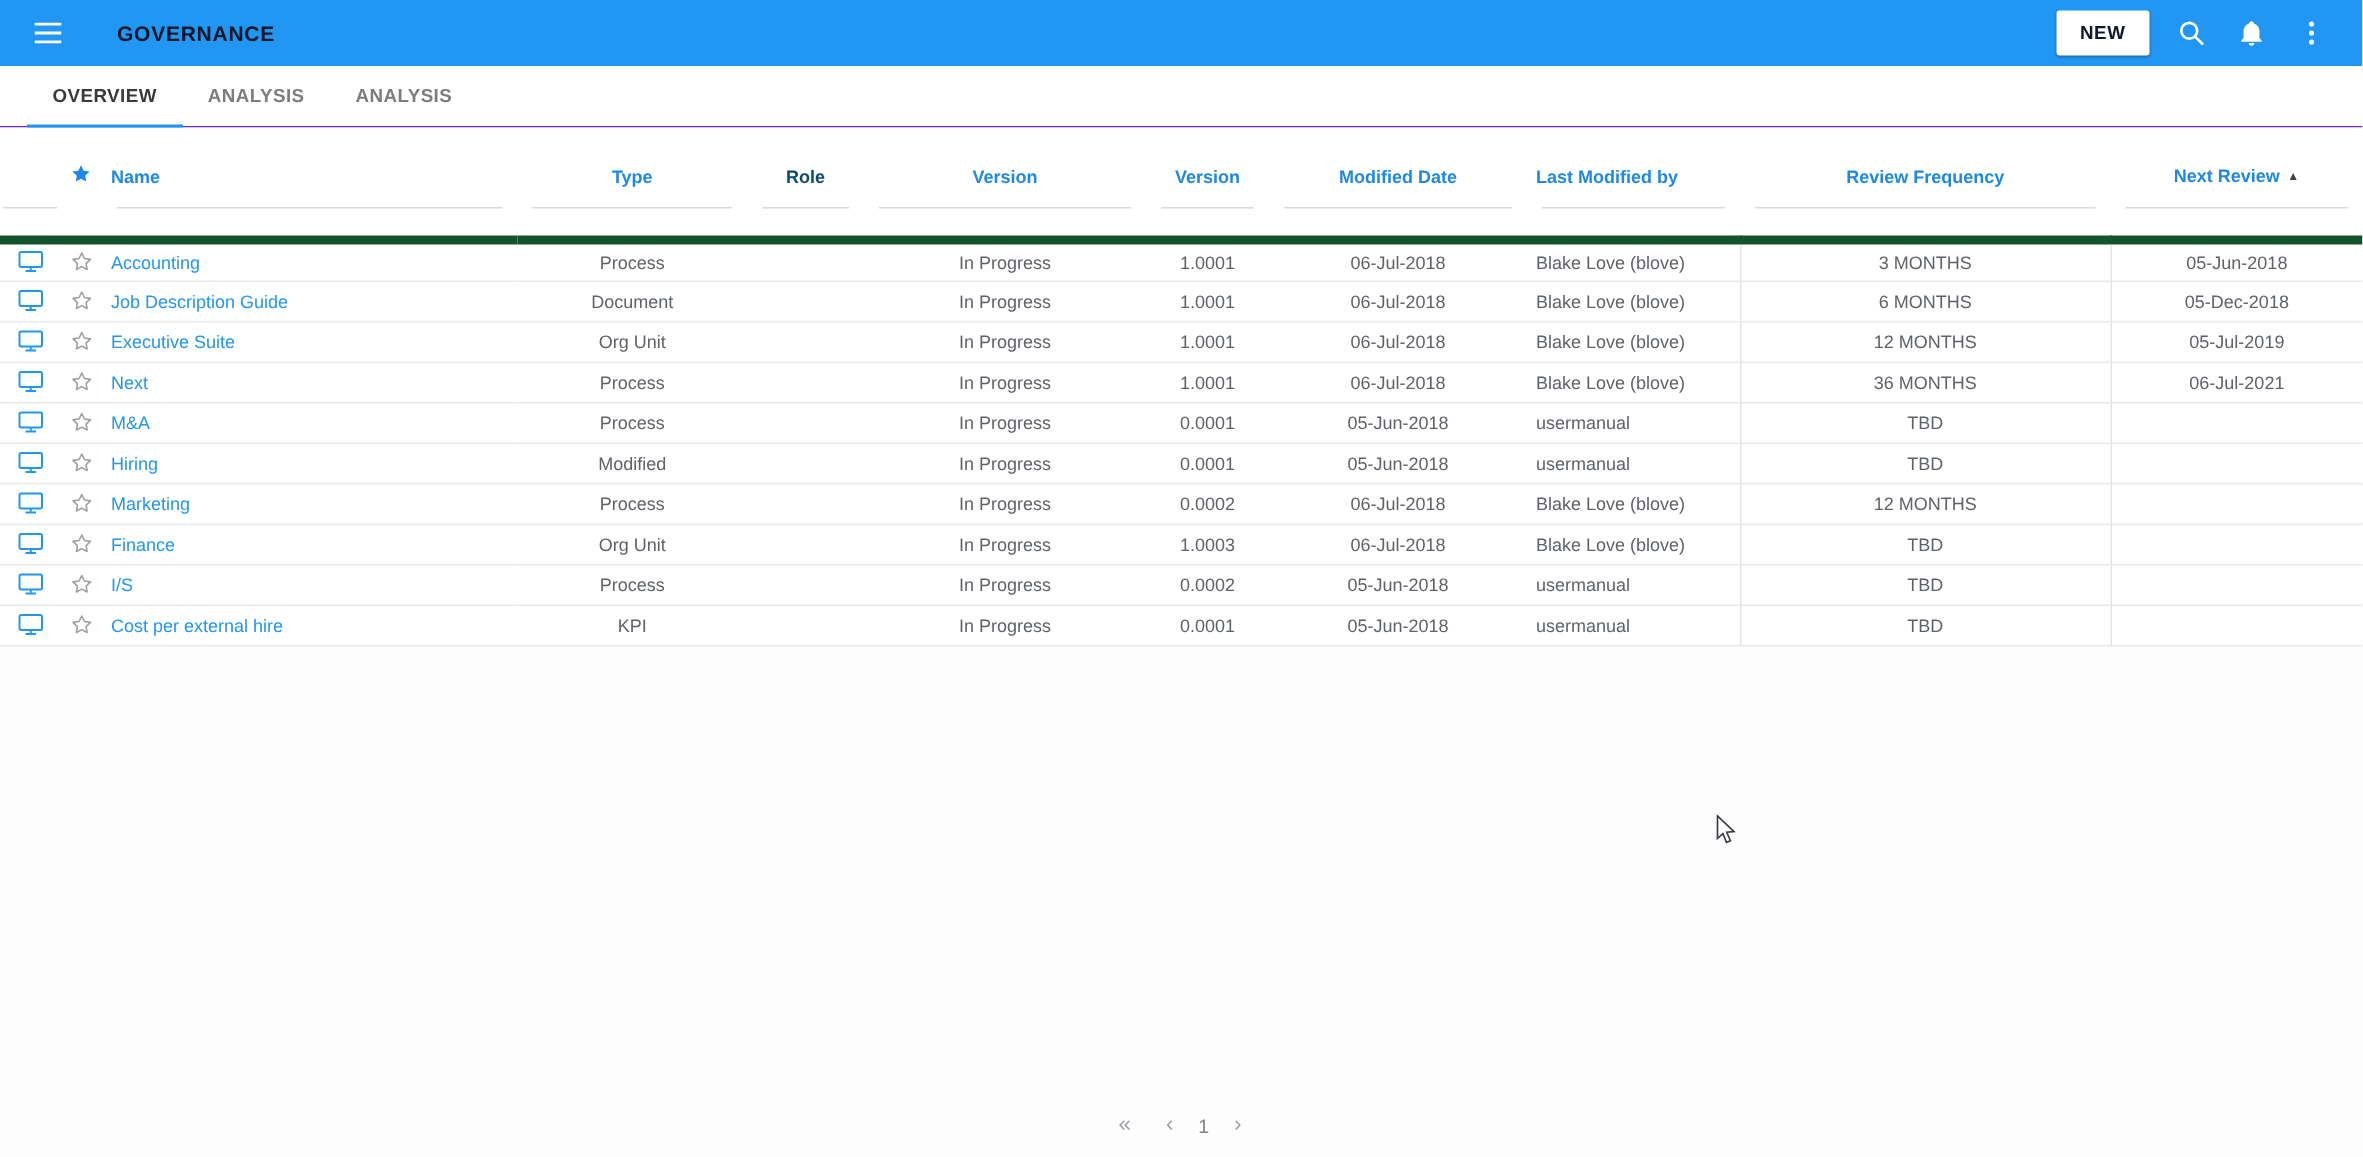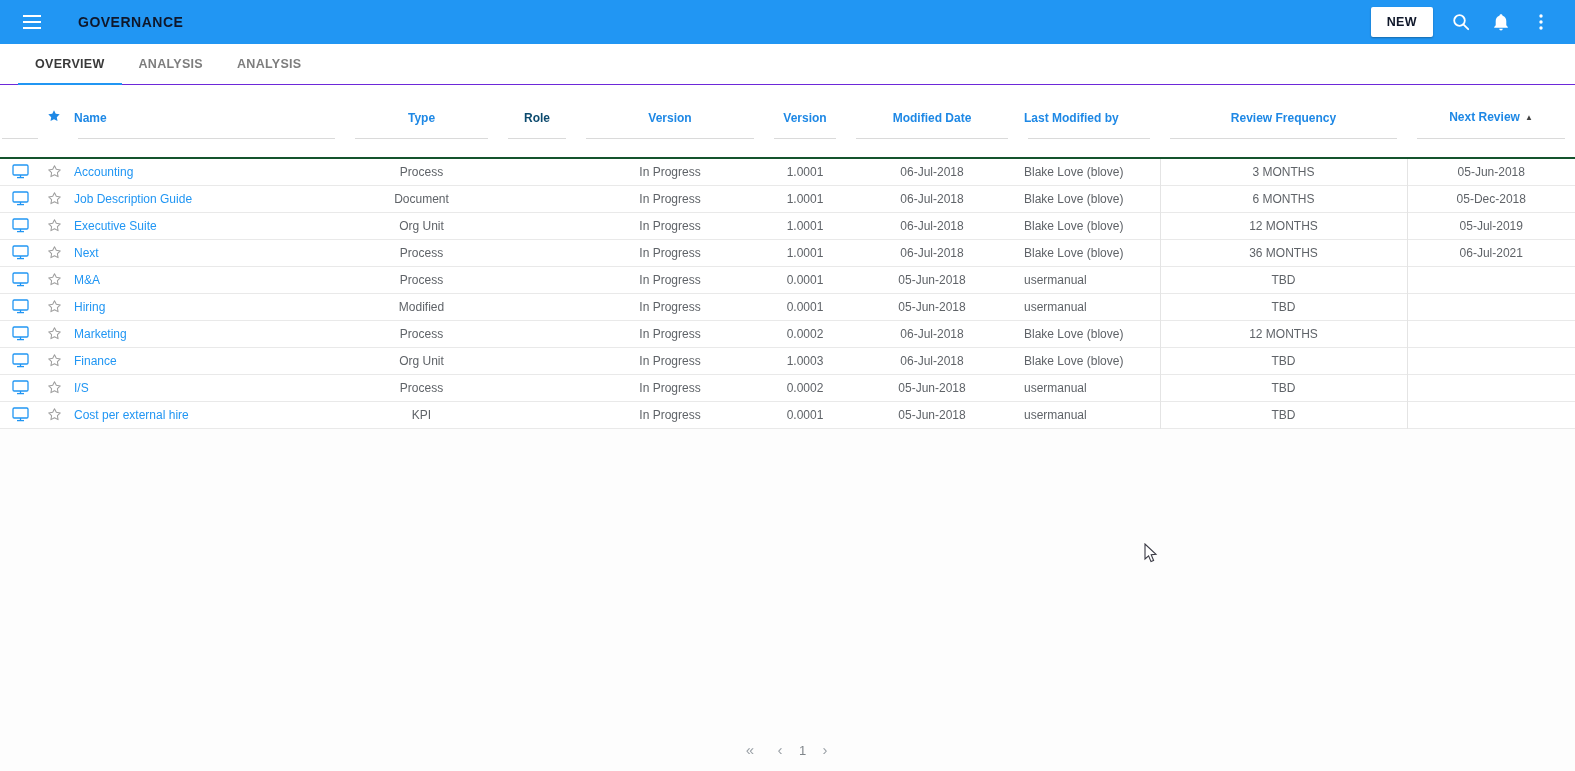--- a/index.html
+++ b/index.html
@@ -58,21 +58,21 @@
     line-height:14px;
   }
   thead th.muted{color:#0c4a6e;}
   .al-left{text-align:left;}
   .al-center{text-align:center;}
   .sort-arrow{font-size:8px;color:#424242;margin-left:5px;vertical-align:1px;}
   .filter-row td{padding:12px 0 18px;}
   .filter-line{height:1px;background:#dadada;width:calc(100% - 20px);margin:0 auto;}
   td.filter-icon-col .filter-line{width:90%;}
   tbody tr{border-bottom:1px solid #e9e9e9;}
-  tbody tr:first-child{border-top:2px solid #14532d;}
+  tbody tr:first-child{border-top:6px solid #14532d;}
   tbody td{height:27px;font-size:12px;color:#5f6368;}
   tbody td.bordered{border-left:1px solid #e4e4e4;border-right:1px solid #e4e4e4;}
   .name-link{color:var(--link);text-decoration:none;cursor:pointer;}
   .cell-icon-btn{
     border:none;background:transparent;padding:0;cursor:pointer;
     display:inline-flex;align-items:center;justify-content:center;vertical-align:middle;
   }
   
   .pagination{
     position:absolute;left:0;width:1575px;top:736px;height:28px;

